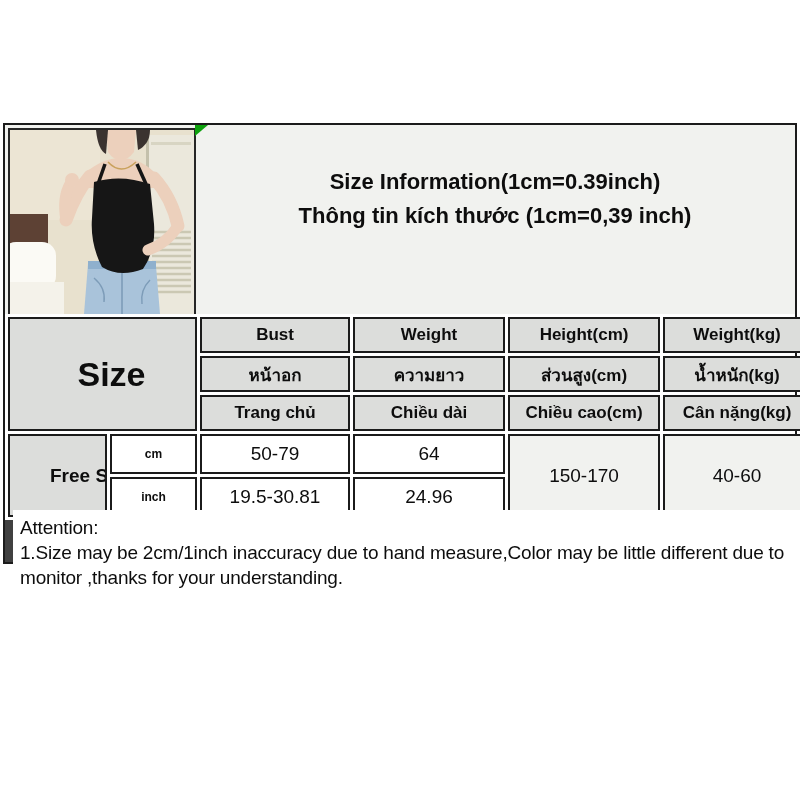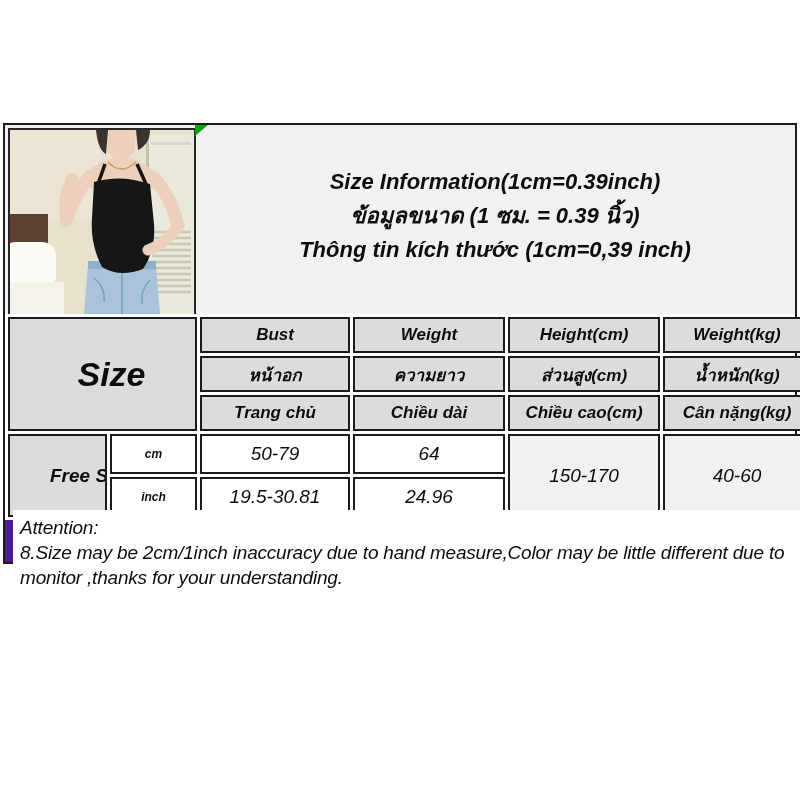--- a/index.html
+++ b/index.html
@@ -1,19 +1,19 @@
 <!DOCTYPE html>
 <html><head>
 <meta charset="utf-8">
 <style>
   html,body{margin:0;padding:0;background:#ffffff;}
   .canvas{position:relative;width:800px;height:800px;background:#ffffff;overflow:hidden;
           font-family:"Liberation Sans","DejaVu Sans",sans-serif;color:#0d0d0d;}
   .content-box{position:absolute;left:3px;top:123px;width:794px;height:441px;
-               border:2px solid #1b1b1b;background:#4c1d95;box-sizing:border-box;font-style:italic;}
+               border:2px solid #1b1b1b;background:#404040;box-sizing:border-box;}
   
   .title-band{position:absolute;left:0;top:0;width:790px;height:189px;background:#f1f2ef;}
   .title-text{margin-left:190px;padding-top:40px;text-align:center;
               font-weight:bold;font-size:22px;line-height:34px;}
   
   .photo-frame{position:absolute;left:3px;top:3px;width:184px;height:184px;
                border:2px solid #262626;background:#e8e1ce;overflow:hidden;}
   .green-marker{position:absolute;left:190px;top:0;width:13px;height:11px;
                 clip-path:polygon(0 0,100% 0,0 100%);}
   
@@ -34,21 +34,20 @@
 </style>
 </head>
 <body>
 
 <div class="canvas">
   <div class="content-box">
 
     <div class="title-band">
       <div class="title-text">
         <div>Size Information(1cm=0.39inch)</div>
-        <div>ข้อมูลขนาด (1 ซม. = 0.39 นิ้ว)</div>
         <div>Thông tin kích thước (1cm=0,39 inch)</div>
       </div>
     </div>
 
     <div class="photo-frame">
       <svg width="184" height="184" viewBox="0 0 184 184" xmlns="http://www.w3.org/2000/svg">
         <rect x="0" y="0" width="184" height="184" fill="#e8e1ce"></rect>
         <rect x="0" y="0" width="90" height="90" fill="#ece5d4"></rect>
 
         <rect x="136" y="5" width="48" height="179" fill="#ebe8dc"></rect>
@@ -141,17 +140,17 @@
             <td class="unit-cell">inch</td>
             <td>19.5-30.81</td>
             <td>24.96</td>
           </tr>
         </tbody>
       </table>
     </div>
 
     <div class="attention">
       <div>Attention:</div>
-      <div>8.Size may be 2cm/1inch inaccuracy due to hand measure,Color may be little different due to monitor ,thanks for your understanding.</div>
+      <div>1.Size may be 2cm/1inch inaccuracy due to hand measure,Color may be little different due to monitor ,thanks for your understanding.</div>
     </div>
 
   </div>
 </div>
 
 </body></html>

